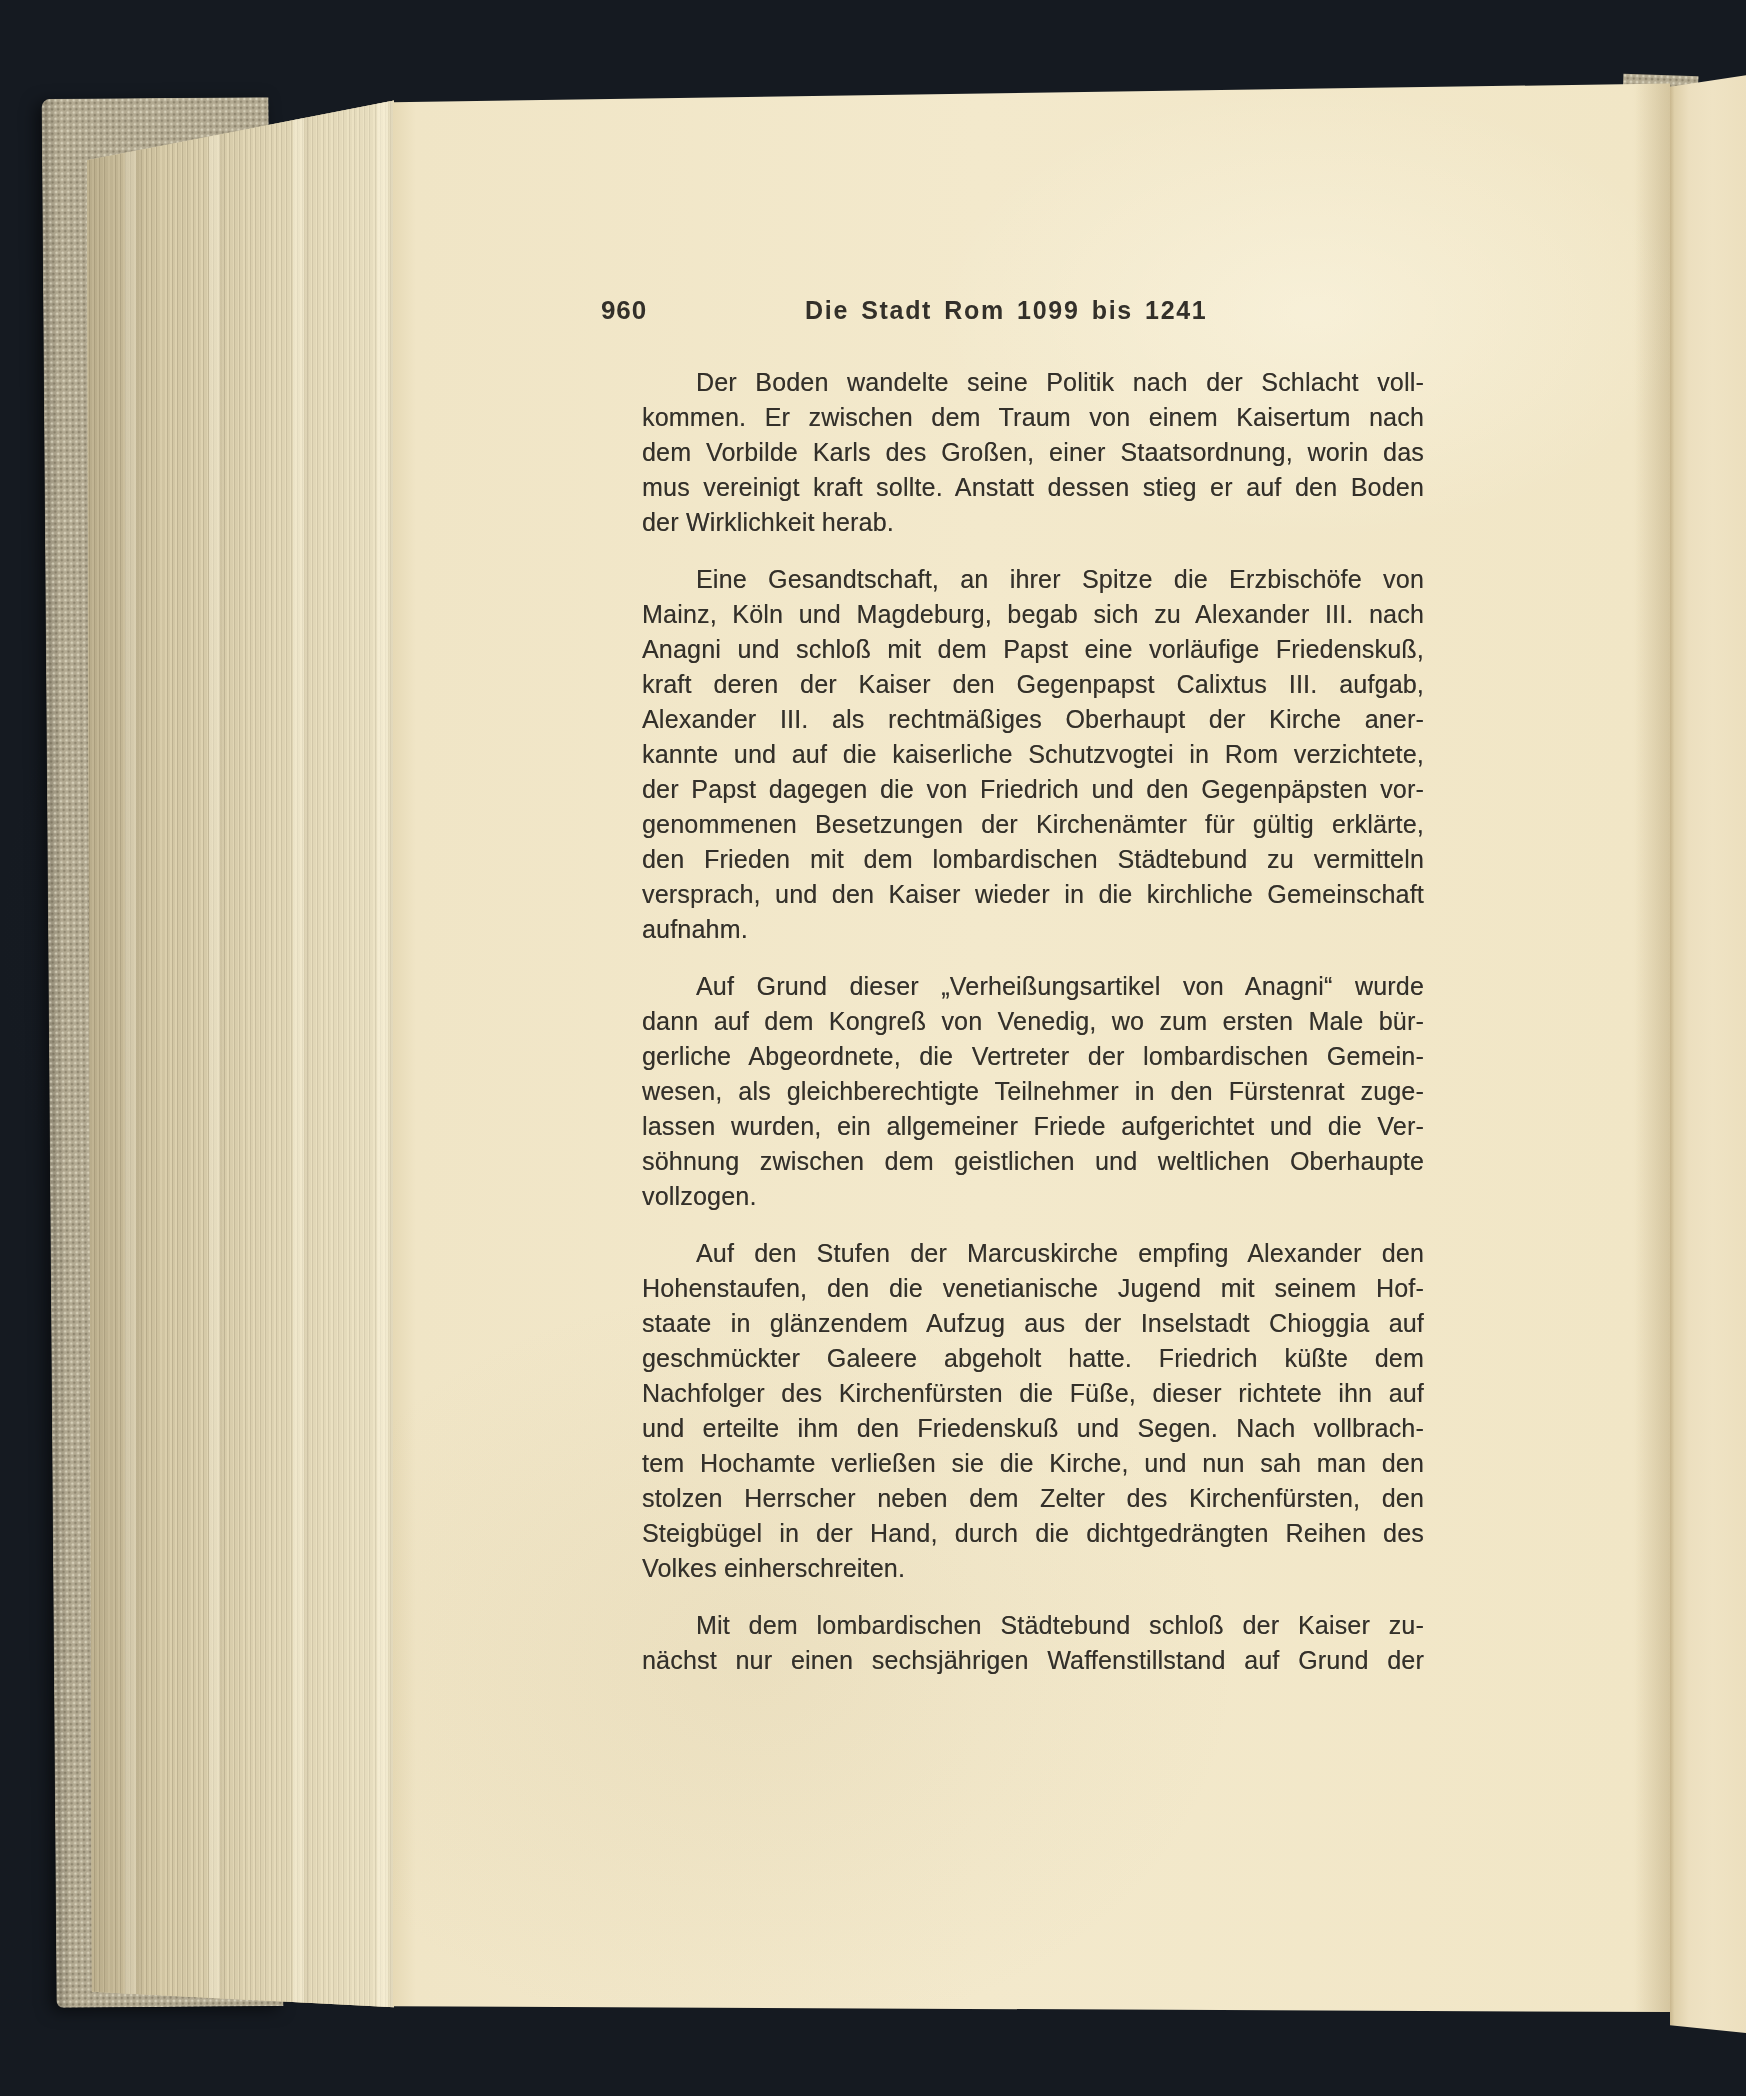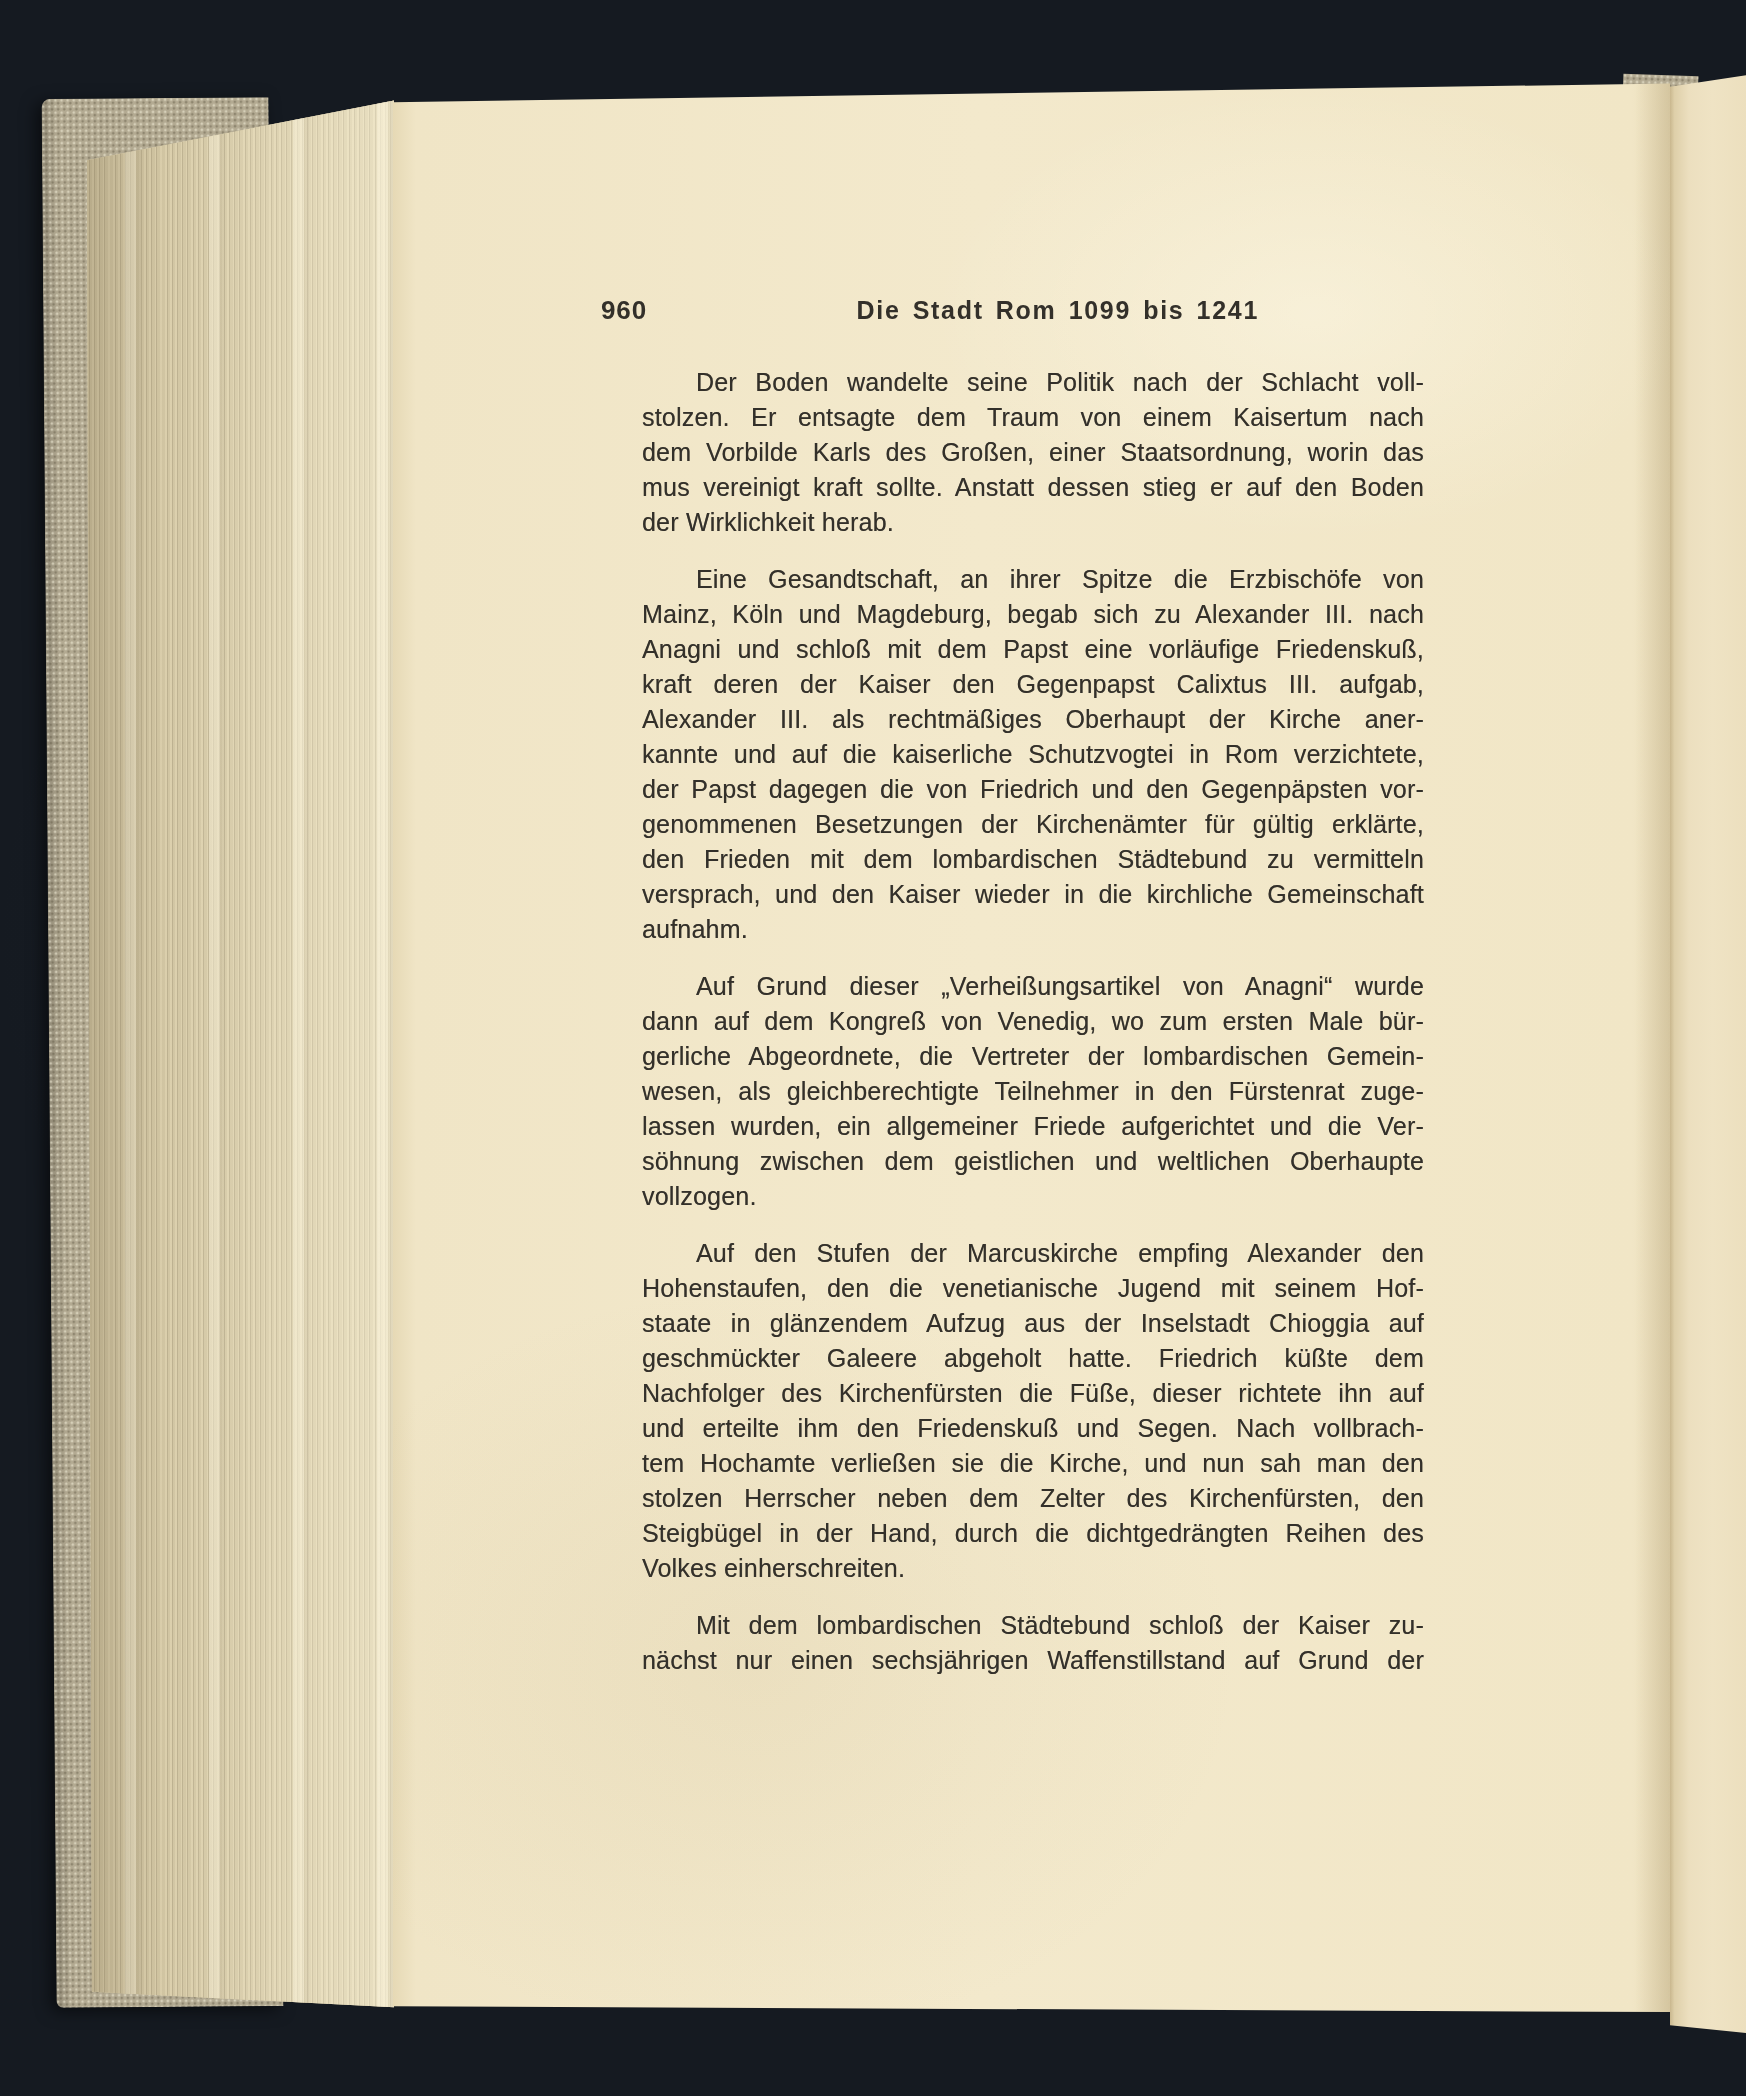--- a/index.html
+++ b/index.html
@@ -62,21 +62,21 @@
     clip-path:polygon(0 .6%, 100% 0, 100% 100%, 0 99.6%);
     background:linear-gradient(90deg, #c9b78e 0, #decfa9 4.4px, #ecdfbf 19px, #efe3c4 55%, #ecdfbe 100%);
   }
   
   .header{position:absolute;left:208px;top:212px;width:823px;height:37px;}
   .pagenum{
     position:absolute;left:0;top:0;
     font-size:26px;font-weight:700;letter-spacing:0.9px;line-height:37px;
   }
   .title{
-    position:absolute;left:204px;top:0;width:454px;text-align:right;
+    position:absolute;left:204px;top:0;width:454px;text-align:left;
     font-size:25px;font-weight:700;letter-spacing:1.7px;word-spacing:3.5px;line-height:37px;
   }
   
   .text{
     position:absolute;left:249px;top:285px;width:782px;
     font-size:25px;letter-spacing:0.2px;
     text-shadow:0.2px 0 0 rgba(51,48,42,.55);
   }
   .para{margin:0 0 22px 0;}
   .line{
@@ -97,21 +97,21 @@
 
   <div class="page">
     <div class="header">
       <span class="pagenum">960</span>
       <span class="title">Die Stadt Rom 1099 bis 1241</span>
     </div>
 
     <div class="text">
       <div class="para">
         <div class="line indent">Der Boden wandelte seine Politik nach der Schlacht voll-</div>
-        <div class="line">stolzen. Er entsagte dem Traum von einem Kaisertum nach</div>
+        <div class="line">kommen. Er zwischen dem Traum von einem Kaisertum nach</div>
         <div class="line">dem Vorbilde Karls des Großen, einer Staatsordnung, worin das</div>
         <div class="line">mus vereinigt kraft sollte. Anstatt dessen stieg er auf den Boden</div>
         <div class="line last">der Wirklichkeit herab.</div>
       </div>
 
       <div class="para">
         <div class="line indent">Eine Gesandtschaft, an ihrer Spitze die Erzbischöfe von</div>
         <div class="line">Mainz, Köln und Magdeburg, begab sich zu Alexander III. nach</div>
         <div class="line">Anagni und schloß mit dem Papst eine vorläufige Friedenskuß,</div>
         <div class="line">kraft deren der Kaiser den Gegenpapst Calixtus III. aufgab,</div>

